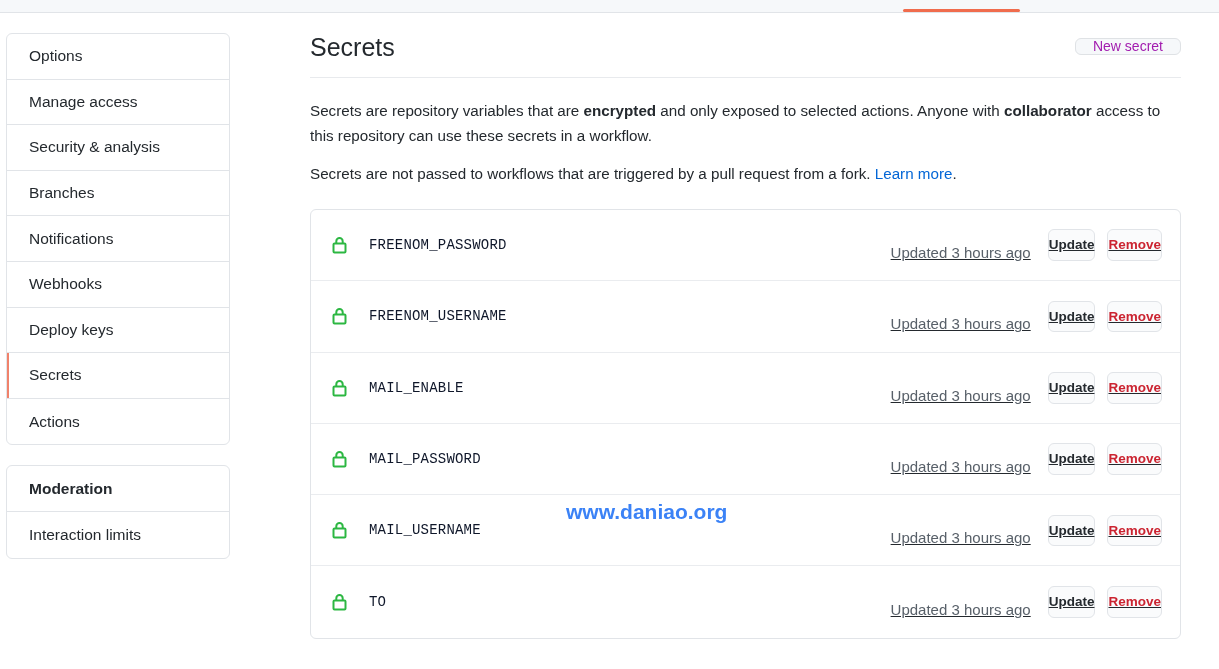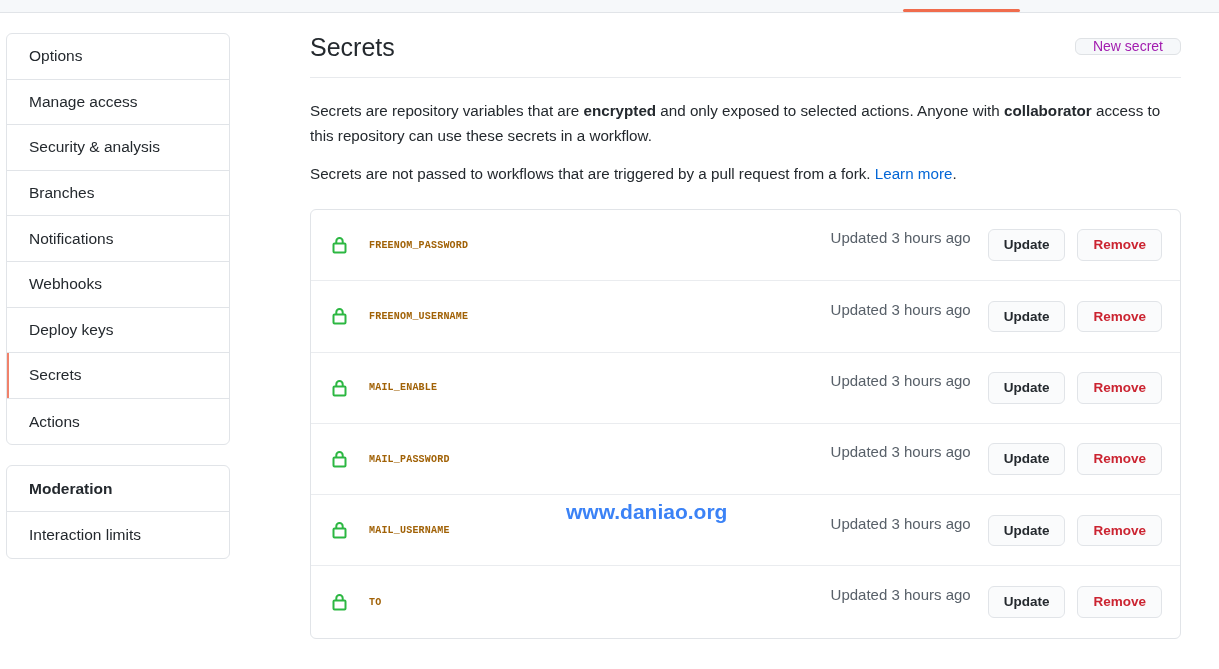--- a/index.html
+++ b/index.html
@@ -124,40 +124,40 @@
   .secret-row:last-child { border-bottom: none; }
   .lock-icon {
     margin-left: 18px;
     width: 20px; height: 20px;
     display: flex; align-items: center; justify-content: center;
     flex: none;
   }
   .secret-name {
     margin-left: 20px;
     font-family: "Liberation Mono", monospace;
-    font-size: 10px;
-    color: #a16207;
+    font-size: 14px;
+    color: #0f172a;
     letter-spacing: 0.2px;
     white-space: nowrap;
-    font-weight: bold;
   }
   .row-right {
     margin-left: auto;
     display: flex;
-    align-items: flex-start;
+    align-items: flex-end;
     margin-right: 18px;
+    text-decoration: underline;
   }
   .updated-text {
     font-size: 15px;
     color: #586069;
     white-space: nowrap;
   }
   .row-btn {
     margin-left: 17px;
-    padding: 7px 15px;
+    padding: 7px 0;
     font-size: 13.5px;
     font-family: "Liberation Sans", sans-serif;
     font-weight: bold;
     background: #fafbfc;
     border: 1px solid #e1e4e8;
     border-radius: 6px;
     cursor: pointer;
     line-height: 1.15;
   }
   .row-btn.update { color: #24292e; }

